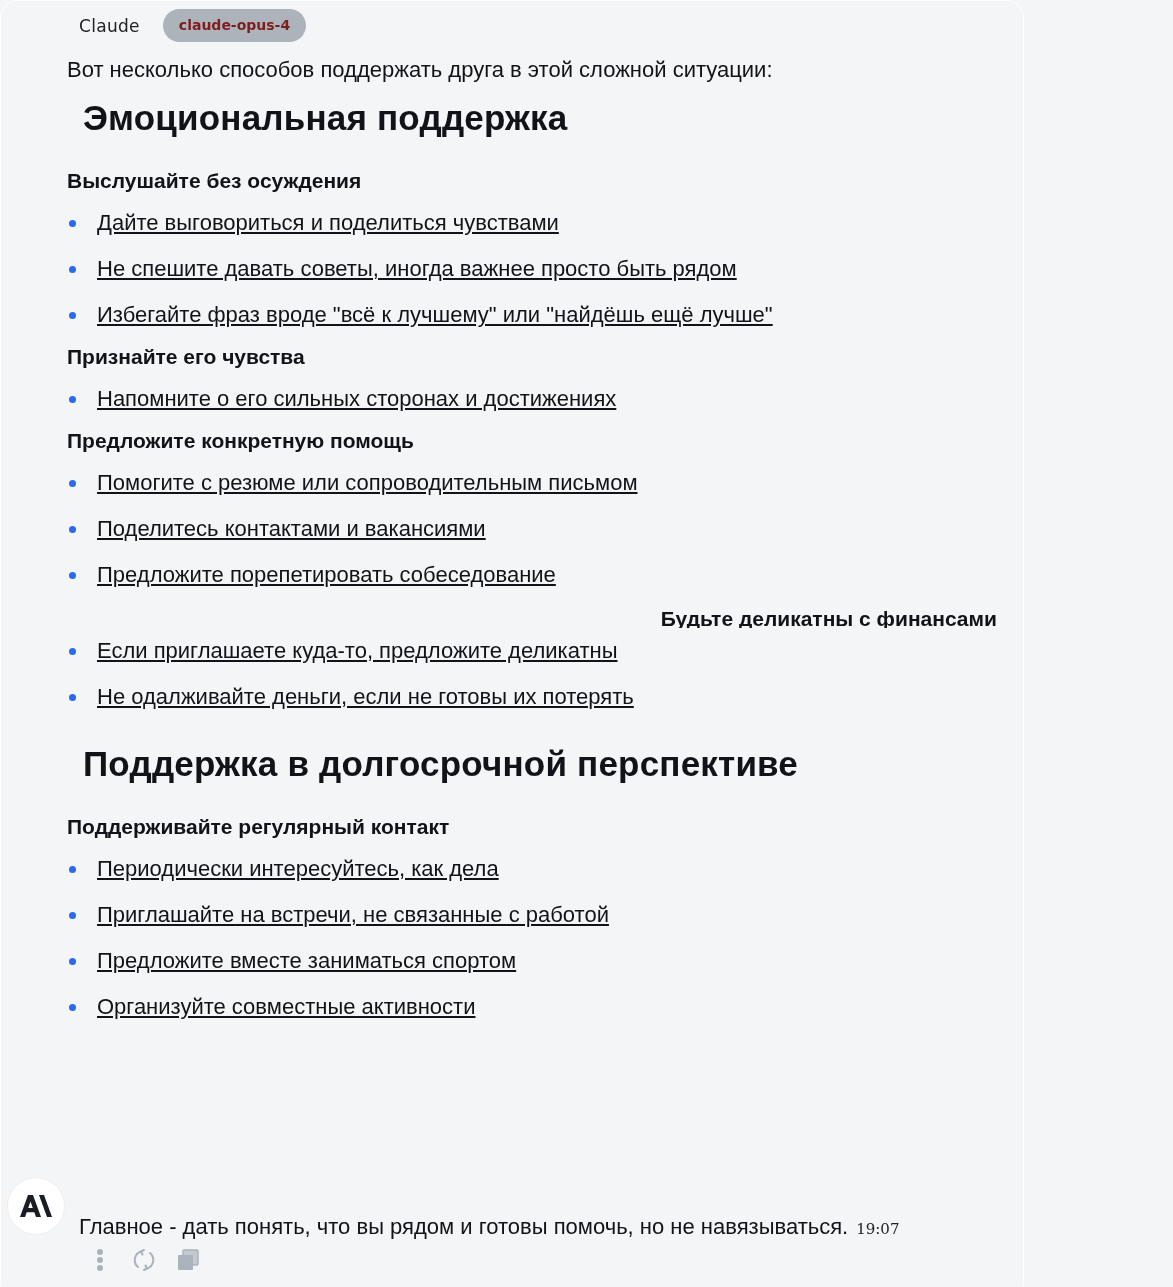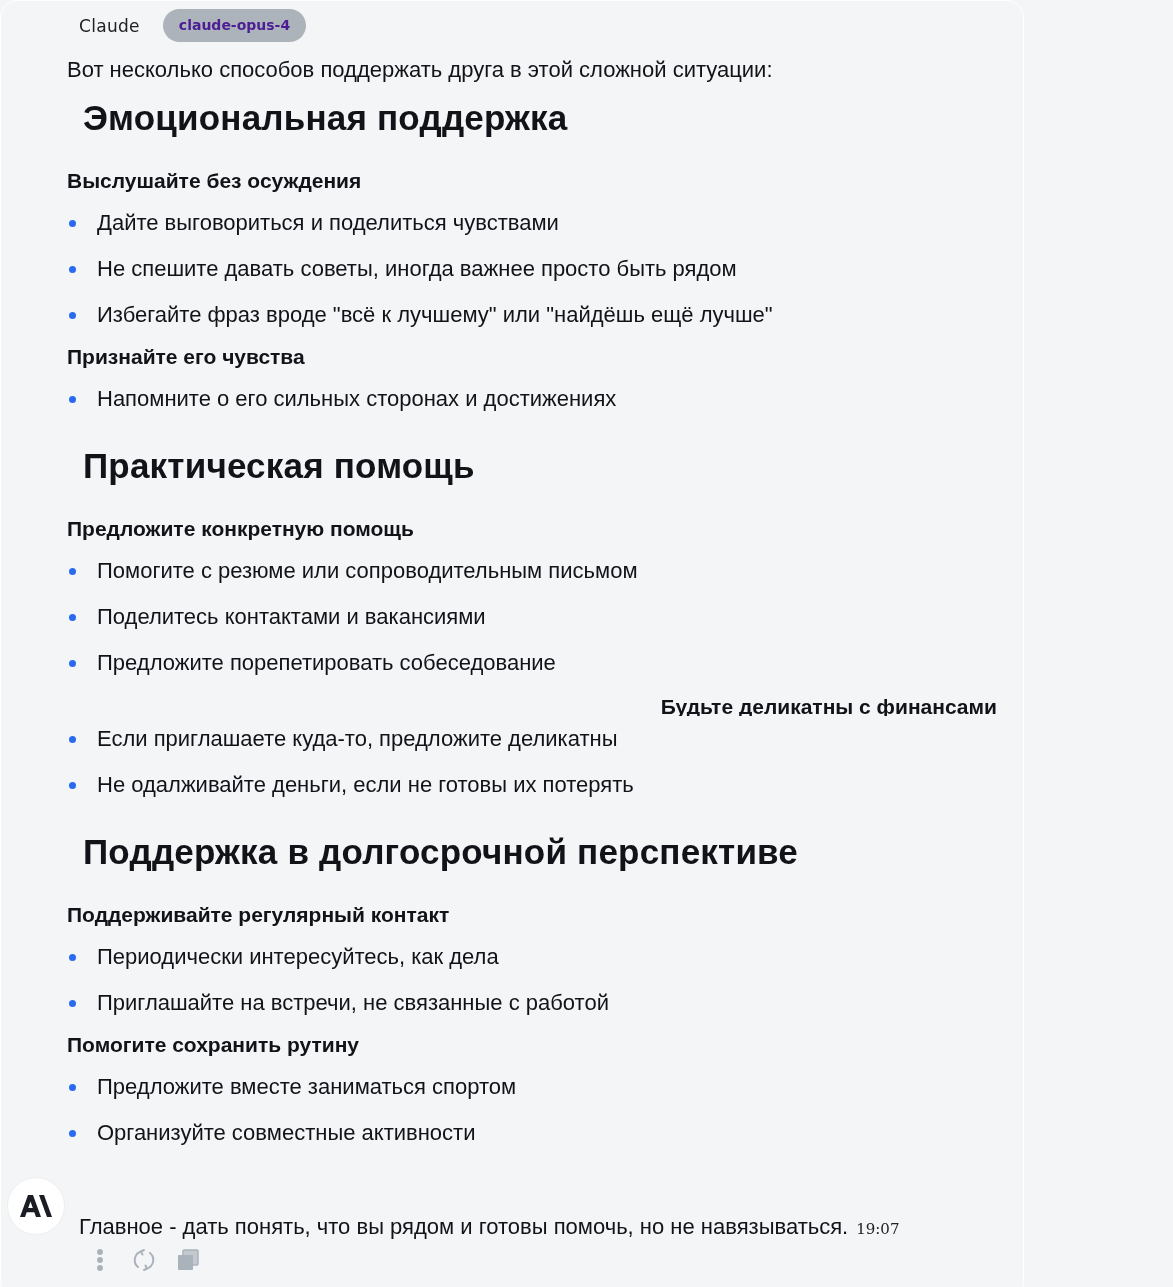--- a/index.html
+++ b/index.html
@@ -34,21 +34,21 @@
   }
   .sender {
     font-family: "DejaVu Sans", sans-serif;
     font-size: 17px;
     color: #222;
     letter-spacing: 0.3px;
   }
   .model-badge {
     margin-left: 15px;
     background: #adb3ba;
-    color: #4c1d95;
+    color: #7f1d1d;
     font-family: "DejaVu Sans", sans-serif;
     font-weight: bold;
     font-size: 14px;
     padding: 0 16px;
     height: 33px;
     line-height: 33px;
     border-radius: 17px;
   }
   .content {
     position: absolute;
@@ -71,20 +71,21 @@
   h3.sub {
     font-size: 21px;
     font-weight: bold;
     margin: 0;
     line-height: 38px;
   }
   ul.list {
     list-style: none;
     margin: 0;
     padding: 0;
+    text-decoration: underline;
   }
   ul.list li {
     position: relative;
     padding-left: 30px;
     font-size: 22px;
     line-height: 46px;
     height: 46px;
   }
   ul.list li .dot {
     position: absolute;
@@ -157,40 +158,38 @@
     <ul class="list">
       <li><span class="dot"></span><span>Дайте выговориться и поделиться чувствами</span></li>
       <li><span class="dot"></span><span>Не спешите давать советы, иногда важнее просто быть рядом</span></li>
       <li><span class="dot"></span><span>Избегайте фраз вроде "всё к лучшему" или "найдёшь ещё лучше"</span></li>
     </ul>
     <h3 class="sub">Признайте его чувства</h3>
     <ul class="list">
       <li><span class="dot"></span><span>Напомните о его сильных сторонах и достижениях</span></li>
     </ul>
 
-    <h2 class="section">Практическая помощь</h2>
     <h3 class="sub">Предложите конкретную помощь</h3>
     <ul class="list">
       <li><span class="dot"></span><span>Помогите с резюме или сопроводительным письмом</span></li>
       <li><span class="dot"></span><span>Поделитесь контактами и вакансиями</span></li>
       <li><span class="dot"></span><span>Предложите порепетировать собеседование</span></li>
     </ul>
     <h3 class="sub" style="line-height:26px;height:22px;overflow:hidden;margin-top:8px;text-align:right;">Будьте деликатны с финансами</h3>
     <ul class="list">
       <li><span class="dot"></span><span>Если приглашаете куда-то, предложите деликатны</span></li>
       <li><span class="dot"></span><span>Не одалживайте деньги, если не готовы их потерять</span></li>
     </ul>
 
     <h2 class="section">Поддержка в долгосрочной перспективе</h2>
     <h3 class="sub">Поддерживайте регулярный контакт</h3>
     <ul class="list">
       <li><span class="dot"></span><span>Периодически интересуйтесь, как дела</span></li>
       <li><span class="dot"></span><span>Приглашайте на встречи, не связанные с работой</span></li>
     </ul>
-    <h3 class="sub">Помогите сохранить рутину</h3>
     <ul class="list">
       <li><span class="dot"></span><span>Предложите вместе заниматься спортом</span></li>
       <li><span class="dot"></span><span>Организуйте совместные активности</span></li>
     </ul>
   </div>
 
   <div class="footer-line">
     <span>Главное - дать понять, что вы рядом и готовы помочь, но не навязываться.</span><span class="timestamp">19:07</span>
   </div>
 

